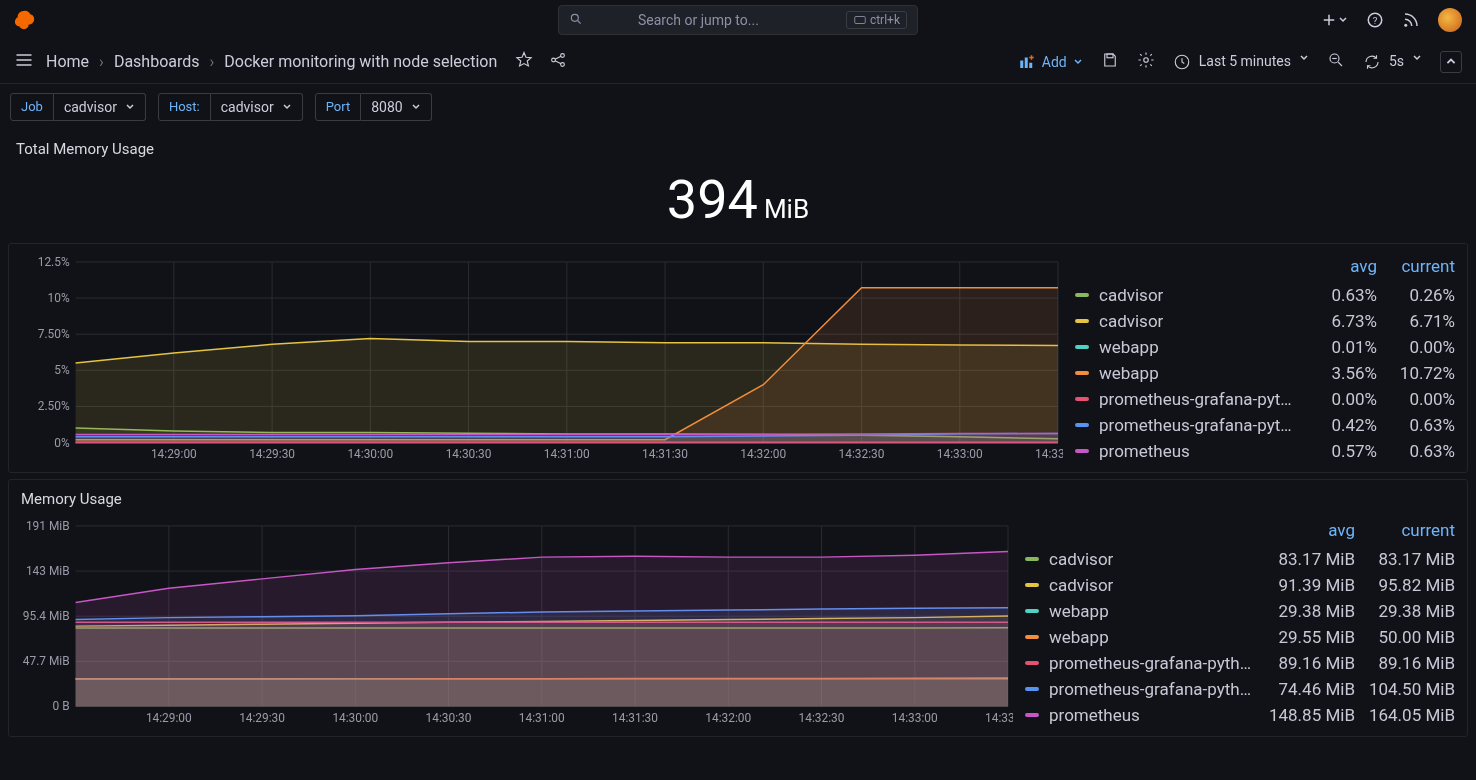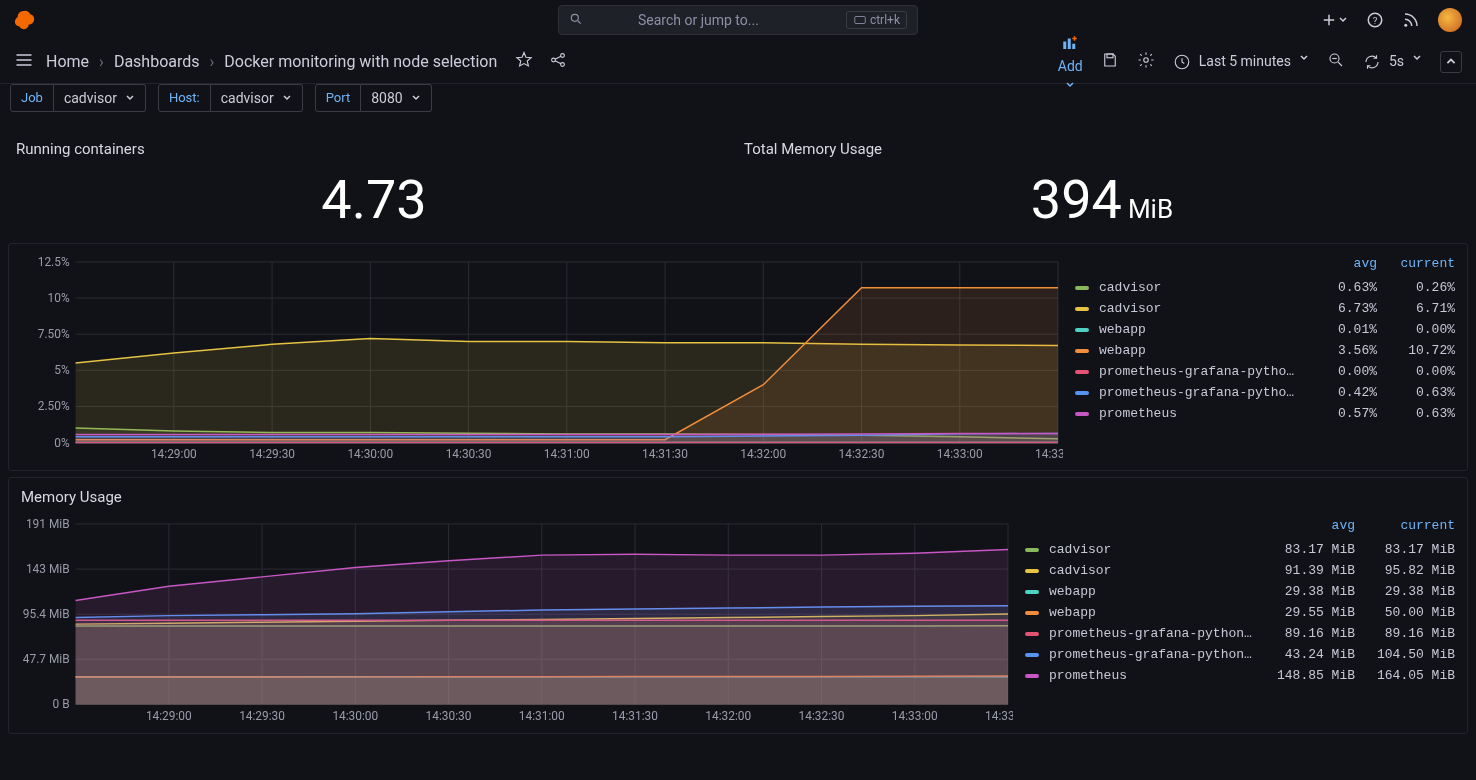--- a/index.html
+++ b/index.html
@@ -60,32 +60,32 @@
   padding: 0 14px;
   border-bottom: 1px solid #22242b;
 }
 .menu-btn { margin-right: 12px; color:#ccccdc; cursor:pointer; }
 .crumbs { display: flex; align-items: flex-start; gap: 10px; font-size: 16px; }
 .crumbs a { color: #ccccdc; text-decoration: none; }
 .crumbs .sep { color: #6d6f7a; }
 .crumb-actions { display: flex; align-items: center; gap: 16px; margin-left: 18px; color:#ccccdc; }
 .fill { flex: 1; }
 .right-tools { display: flex; align-items: center; gap: 18px; color:#ccccdc; }
-.add-btn { color: #6eb4f9; display:flex; align-items:center; gap:6px; cursor:pointer;flex-direction:column; }
+.add-btn { color: #6eb4f9; display:flex; align-items:center; gap:6px; cursor:pointer; }
 .time-picker { display:flex; align-items:flex-start; gap:8px; cursor:pointer; }
 .chev-box {
   width: 22px; height: 22px; border:1px solid #3a3c44; border-radius:3px;
   display:flex; align-items:center; justify-content:center; cursor:pointer;
 }
 
 
 .vars-row {
   height: 46px;
   display: flex;
-  align-items: flex-start;
+  align-items: center;
   gap: 12px;
   padding: 0 10px;
 }
 .var-label {
   border:1px solid #3a3c44;
   border-radius:3px 0 0 3px;
   padding: 5px 10px;
   color:#6eb4f9;
   font-size:13px;
 }
@@ -119,22 +119,21 @@
   padding: 10px 12px 8px;
 }
 .chart-body { display:flex; gap:12px; }
 .chart-area { position:relative; flex:1; }
 .chart-svg { width:100%; display:block; }
 .y-tick, .x-tick { fill:#9a9baa; font-size:12px; }
 .grid-line { stroke:#2a2c33; stroke-width:1; }
 
 .legend {
   width: 380px;
-  font-size: 13px;
-  font-family: Liberation Mono, monospace;
+  font-size: 17px;
 }
 .legend-head {
   display:flex;
   color:#6eb4f9;
   padding: 2px 0 6px;
 }
 .legend-head .col-name { flex:1; }
 .legend-head .col-val { width: 78px; text-align:right; }
 .legend-row {
   display:flex;
@@ -311,24 +310,20 @@
     <span class="var-value">
         <span>8080</span>
         <svg width="10" height="10" viewBox="0 0 10 10">
           <path d="M2 3l3 3 3-3" stroke="#ccccdc" stroke-width="1.5" fill="none"></path>
         </svg>
       </span>
   </div>
 </div>
 
 <div class="stats-row">
-  <div class="stat-panel">
-    <div class="panel-title">Running containers</div>
-    <div class="stat-value">4.73</div>
-  </div>
   <div class="stat-panel">
     <div class="panel-title">Total Memory Usage</div>
     <div class="stat-value"><span>394</span><span class="unit">MiB</span></div>
   </div>
 </div>
 
 <div class="chart-panel">
   <div class="chart-body">
     <div class="chart-area">
       <svg class="chart-svg" id="cpu-svg" viewBox="0 0 1050 210">
@@ -518,21 +513,21 @@
           </div>
           <div class="legend-row">
             <span class="legend-swatch" style="background:#e55374"></span>
       <span class="legend-name">prometheus-grafana-python_grafana_1</span>
       <span class="legend-val" style="width:100px">89.16 MiB</span>
       <span class="legend-val" style="width:100px">89.16 MiB</span>
           </div>
           <div class="legend-row">
             <span class="legend-swatch" style="background:#5794f2"></span>
       <span class="legend-name">prometheus-grafana-python_grafana_1</span>
-      <span class="legend-val" style="width:100px">43.24 MiB</span>
+      <span class="legend-val" style="width:100px">74.46 MiB</span>
       <span class="legend-val" style="width:100px">104.50 MiB</span>
           </div>
           <div class="legend-row">
             <span class="legend-swatch" style="background:#c857c5"></span>
       <span class="legend-name">prometheus</span>
       <span class="legend-val" style="width:100px">148.85 MiB</span>
       <span class="legend-val" style="width:100px">164.05 MiB</span>
           </div>
         </div>
     </div>

